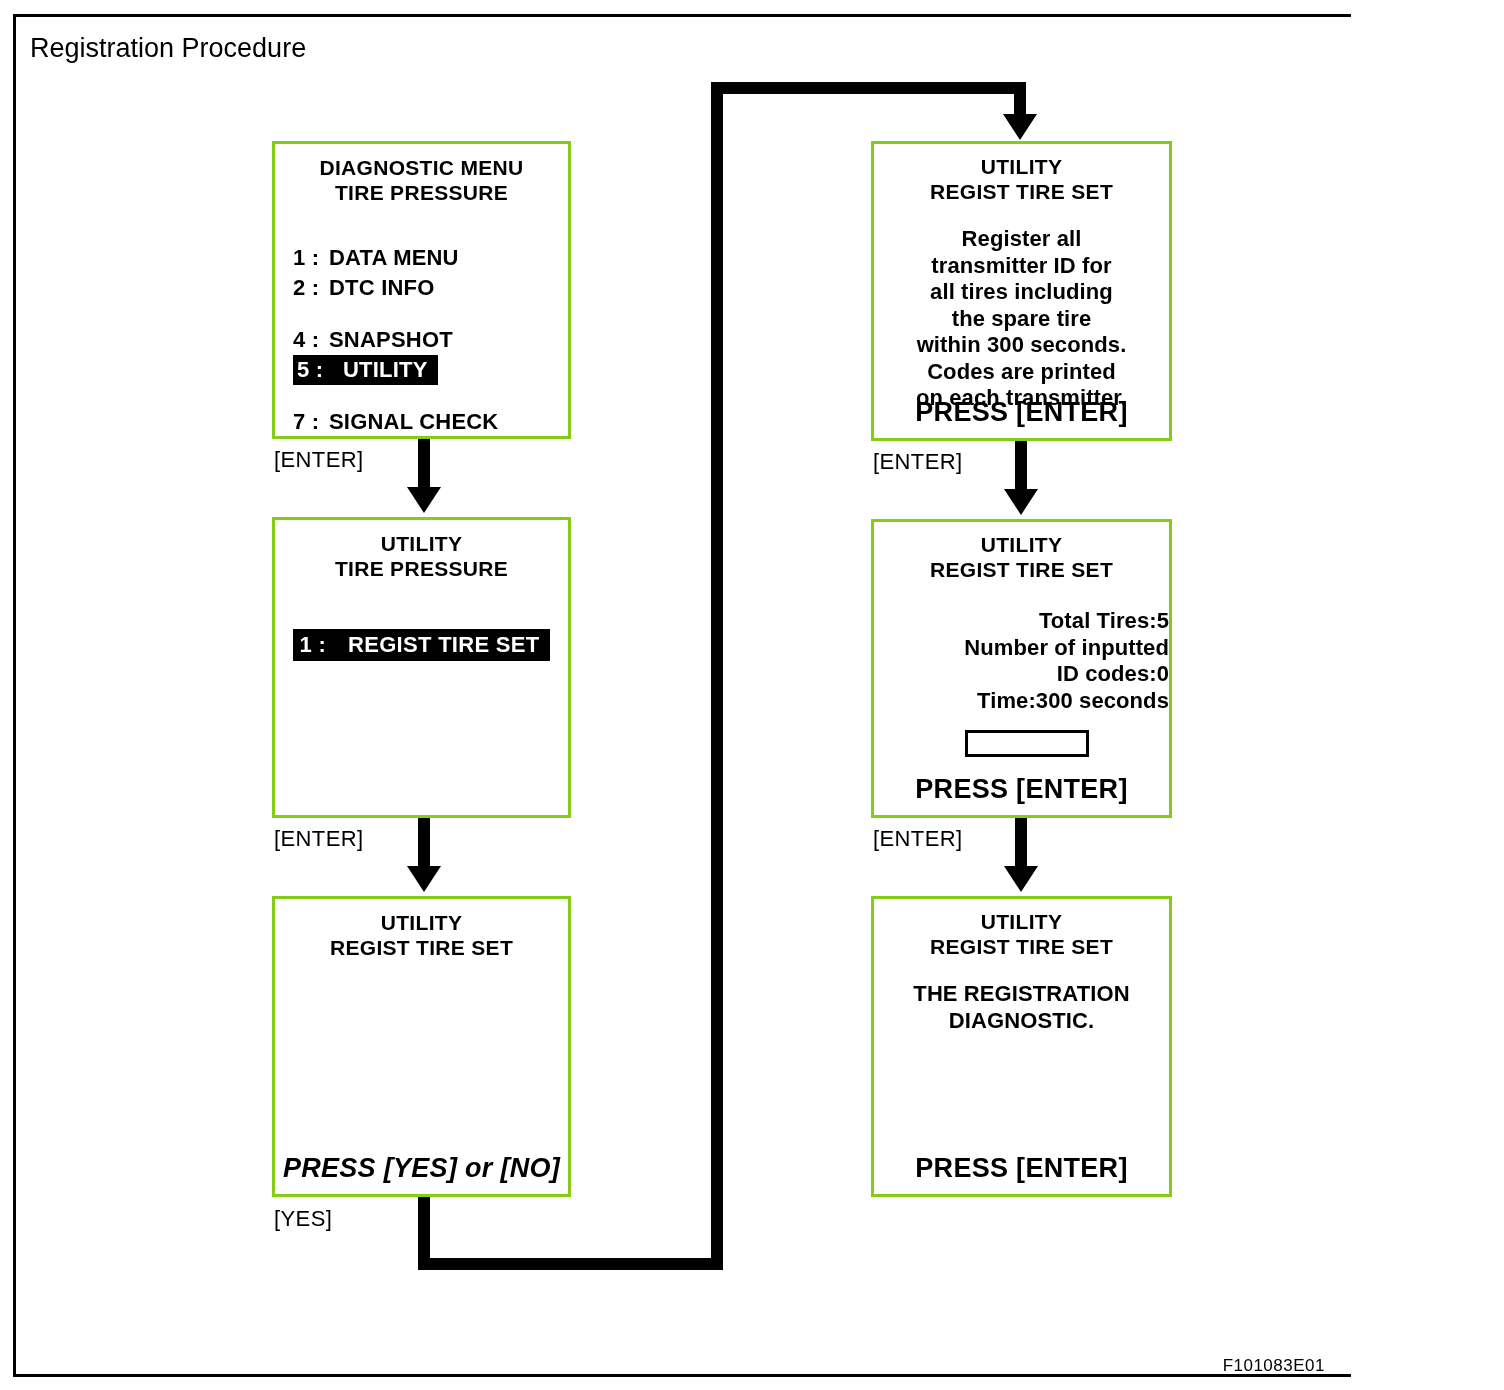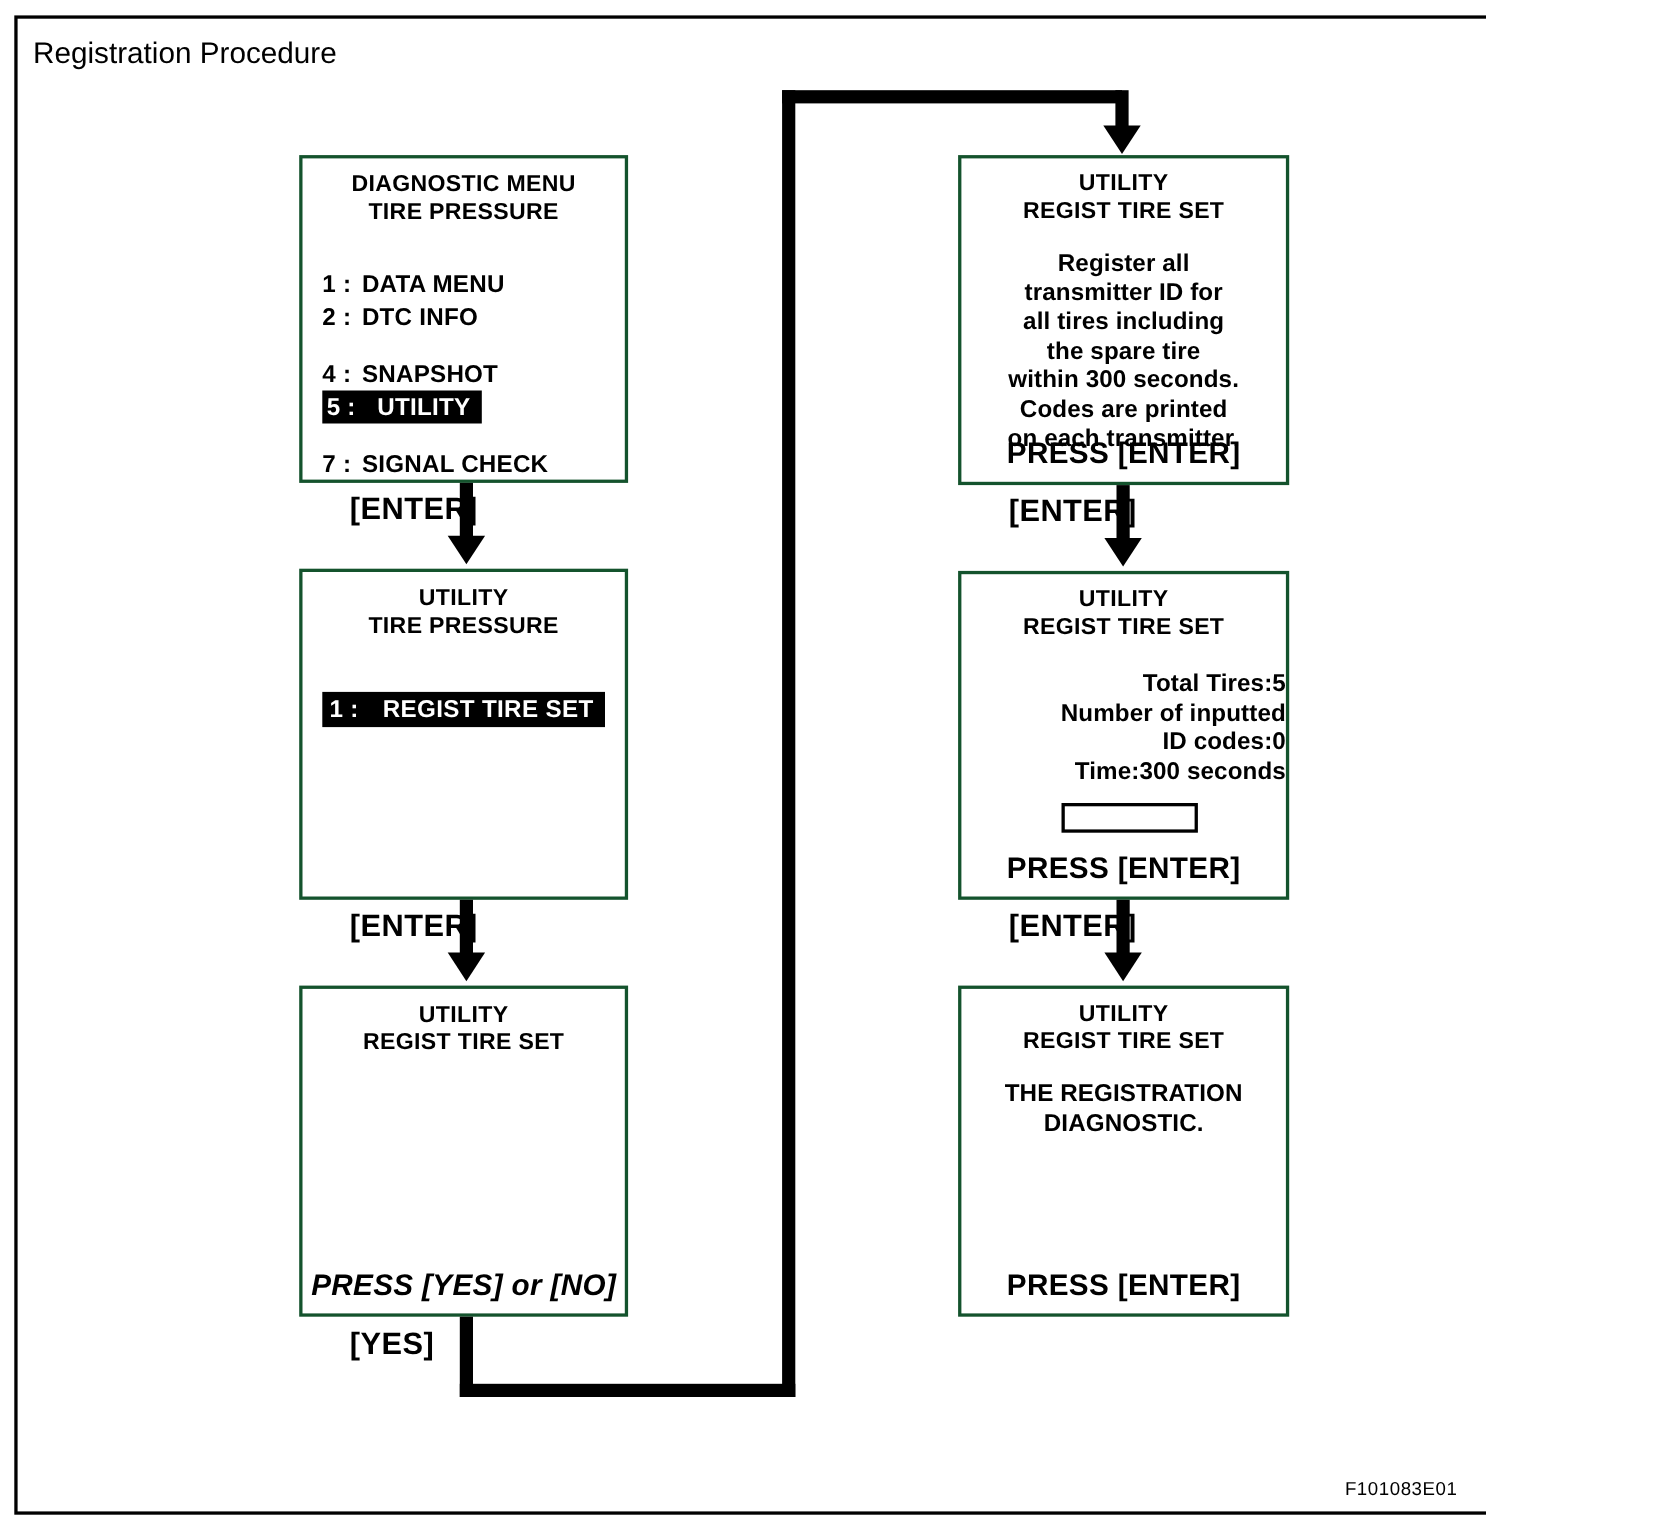--- a/index.html
+++ b/index.html
@@ -35,32 +35,32 @@
     top: 33px;
     font-size: 27px;
     font-family: "Liberation Sans", sans-serif;
     font-weight: normal;
     letter-spacing: 0px;
     white-space: nowrap;
   }
   #figure-code {
     position: absolute;
     right: 26px;
-    bottom: 26px;
+    bottom: 14px;
     font-size: 17px;
     font-family: "Liberation Sans", sans-serif;
     letter-spacing: 0.5px;
     white-space: nowrap;
   }
 
   
   .screen {
     position: absolute;
     box-sizing: border-box;
-    border: 3px solid #14532d;
+    border: 3px solid #84cc16;
     background: #fff;
     font-weight: bold;
     text-align: center;
     font-family: "Liberation Sans", sans-serif;
   }
   .screen .hdr {
     font-size: 21px;
     line-height: 25px;
     letter-spacing: 0.3px;
     white-space: nowrap;
@@ -135,26 +135,25 @@
   .arrowhead {
     position: absolute;
     width: 0;
     height: 0;
     border-left: 17px solid transparent;
     border-right: 17px solid transparent;
     border-top: 26px solid #000;
   }
   .step-label {
     position: absolute;
-    font-size: 28px;
-    font-weight: bold;
+    font-size: 22px;
+    font-weight: normal;
     letter-spacing: 0.4px;
     white-space: nowrap;
     font-family: "Liberation Sans", sans-serif;
-    margin-left: 44px;
   }
 </style>
 </head>
 <body>
 
 <div id="page">
 
   <div id="outer-frame"></div>
 
   <div id="figure-title">Registration Procedure</div>

